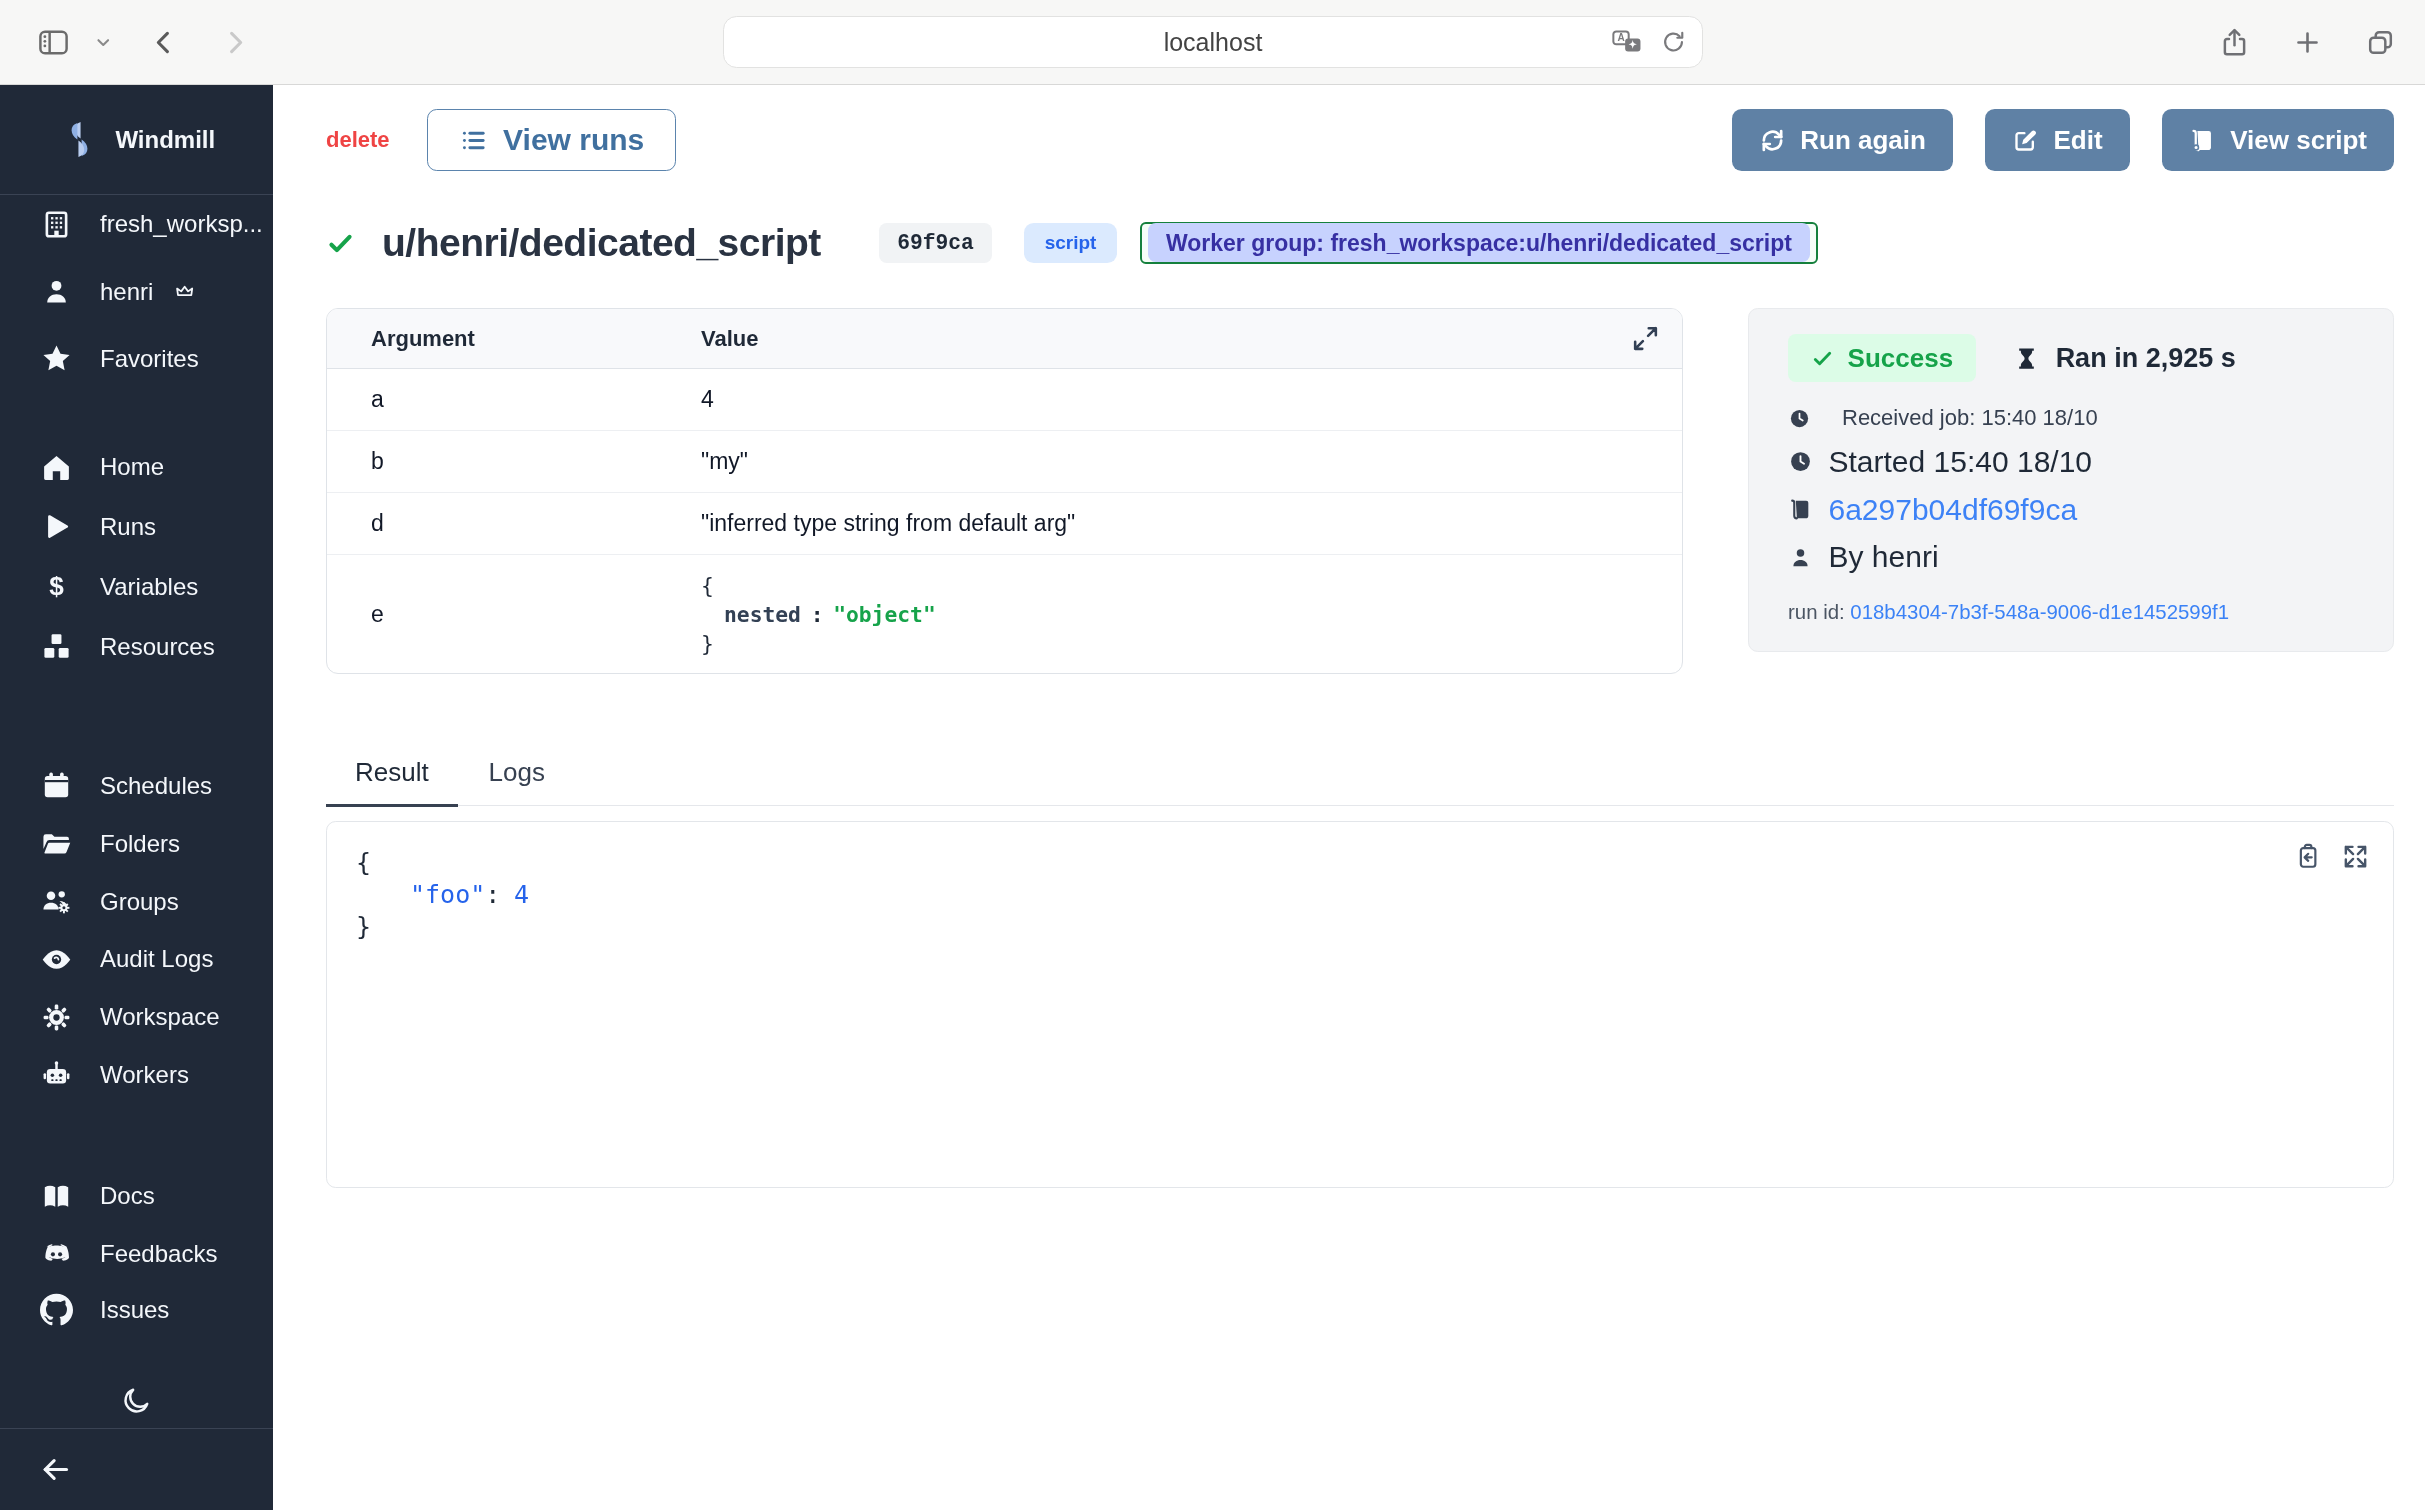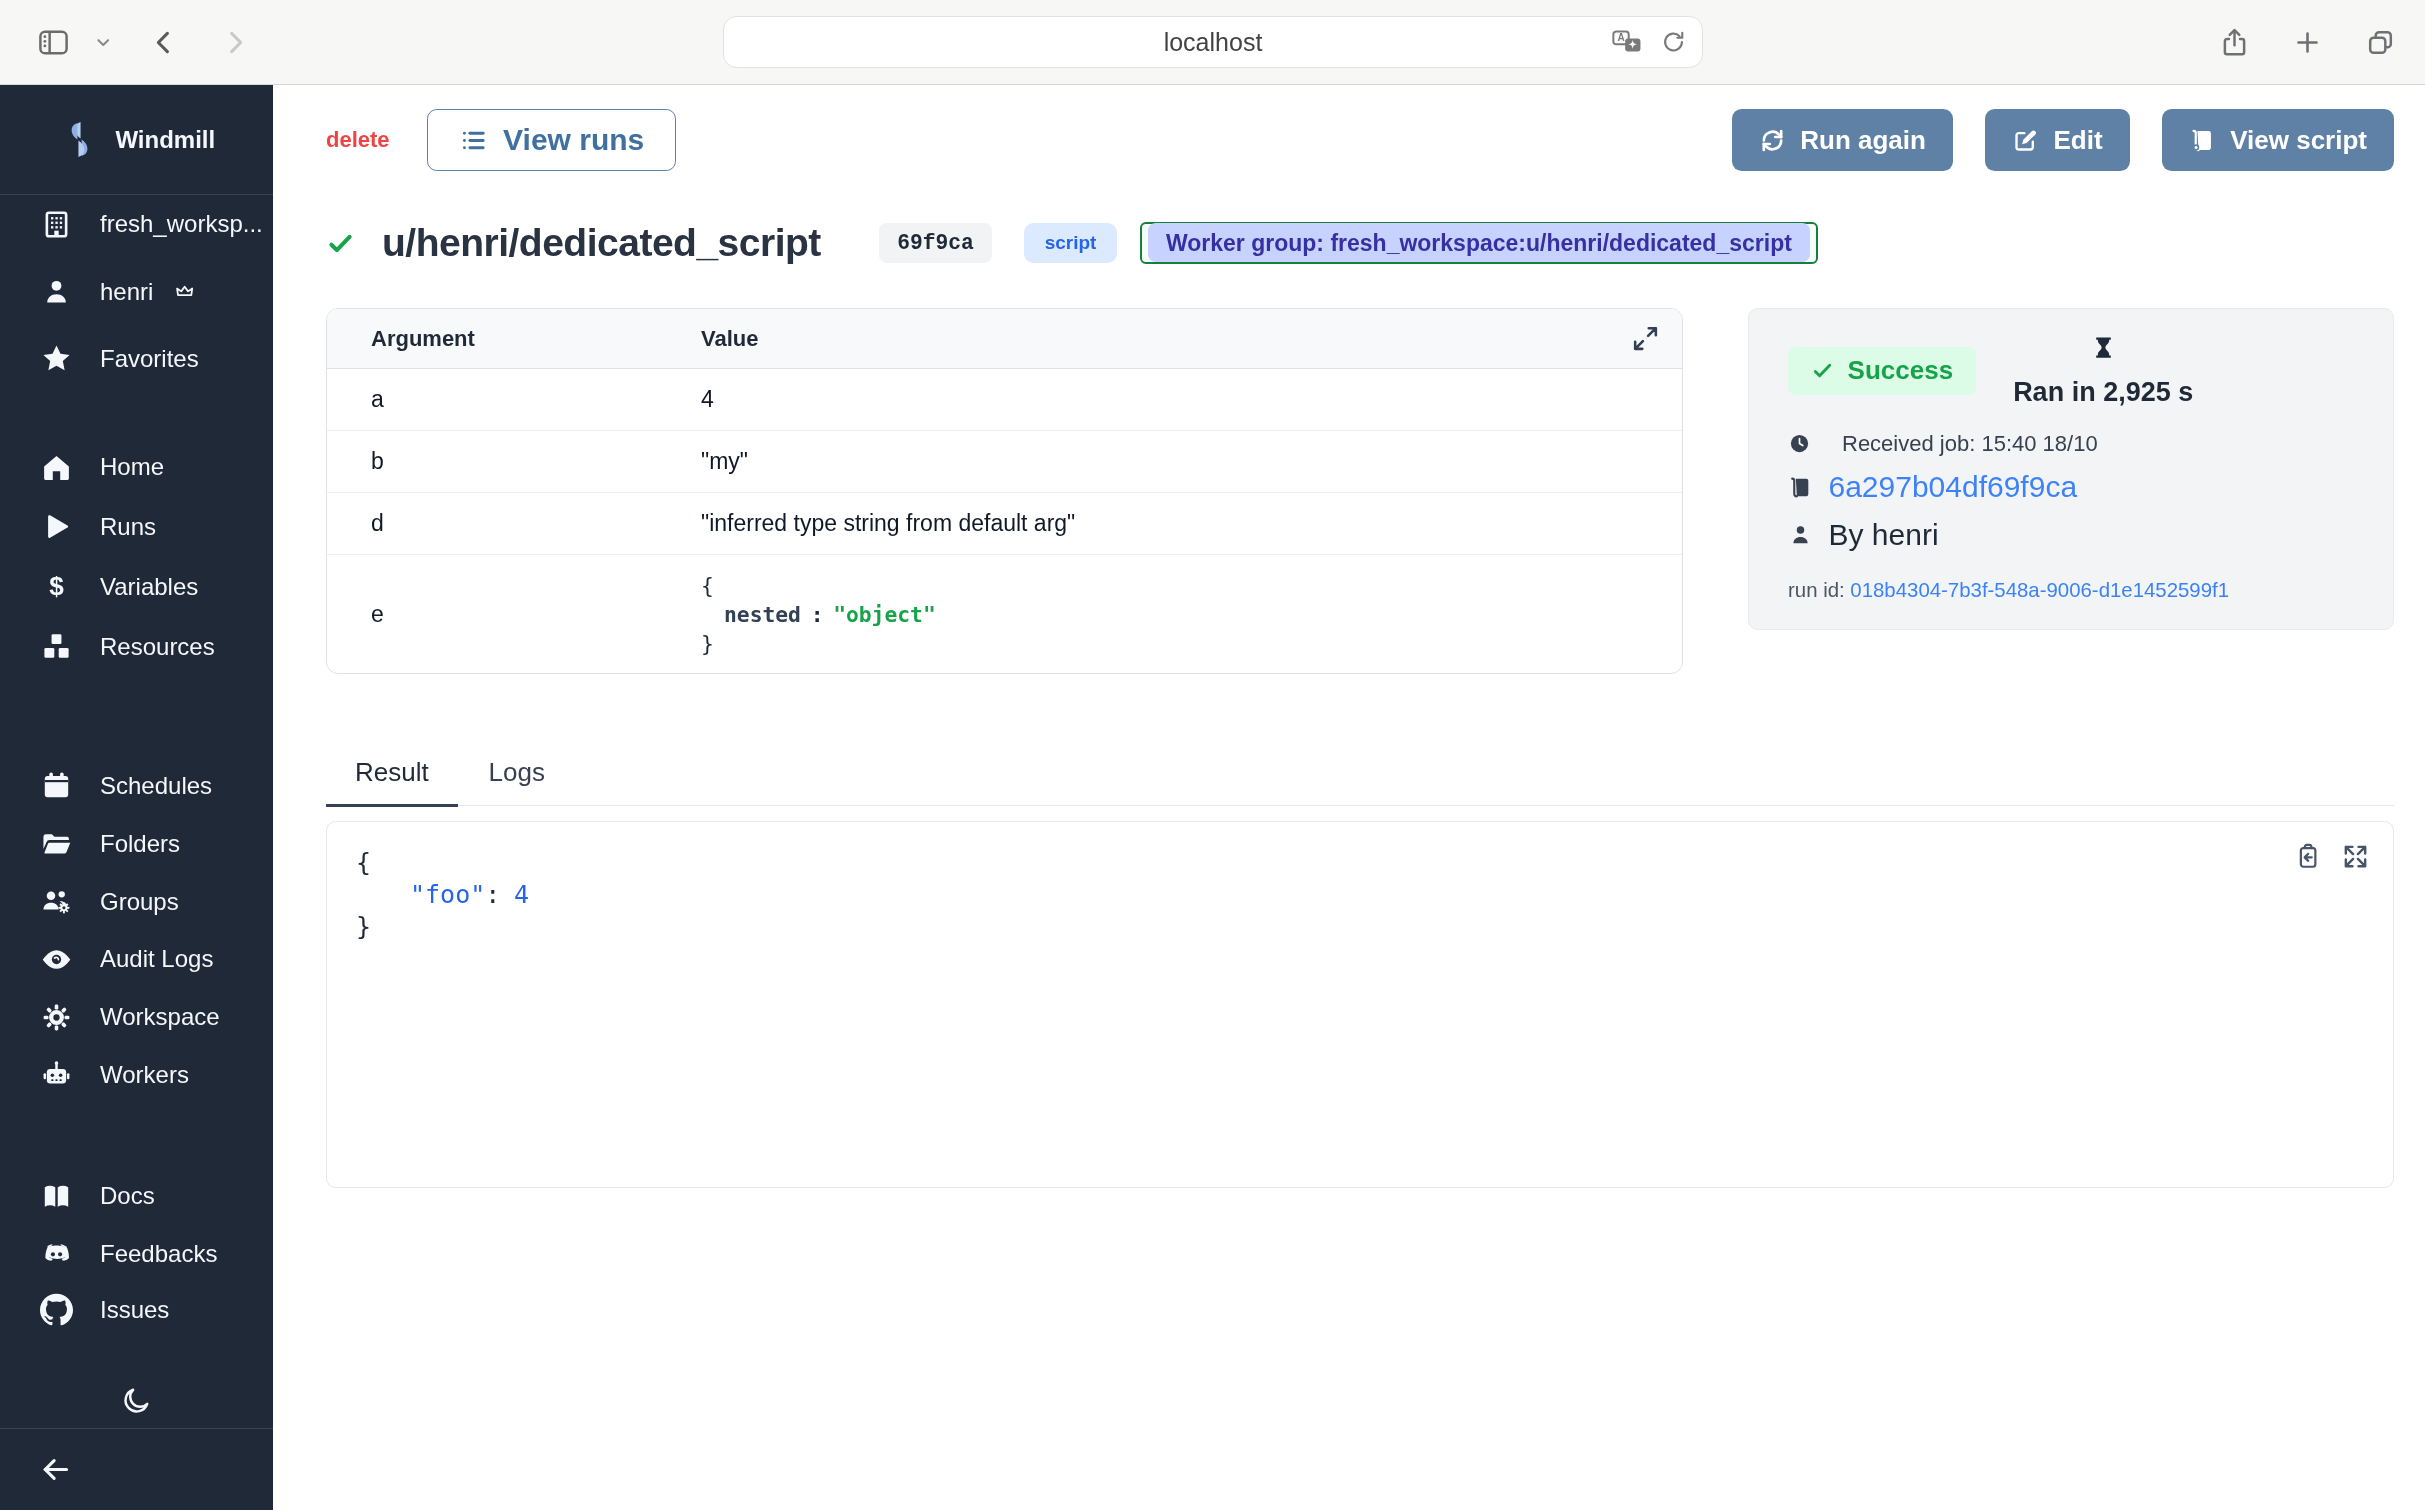--- a/index.html
+++ b/index.html
@@ -57,21 +57,21 @@
   .json-cell { font-family:"DejaVu Sans Mono", monospace; font-size:21.3px; line-height:29px; color:#1f2937; padding:15.5px 0; }
   .json-indent { padding-left:23px; }
   .json-key { color:#334155; font-weight:700; }
   .json-colon { margin:0 9.7px; font-weight:700; }
   .json-string-green { color:#16a34a; font-weight:700; }
 
   .run-panel { width:646px; background:#f3f4f6; border:1px solid #e8eaed; border-radius:9.7px; padding:25px 39px 27px 39px; }
   .rp-row1 { display:flex; align-items:center; gap:37px; }
   .success-badge { background:#dcfce7; color:#16a34a; font-size:26px; font-weight:700; padding:8.7px 23px; border-radius:7.8px;
                    display:flex; align-items:center; gap:13.6px; }
-  .duration { display:flex; align-items:center; gap:15.5px; font-size:27px; font-weight:700; color:#1f2937;flex-direction:column; }
+  .duration { display:flex; align-items:center; gap:15.5px; font-size:27px; font-weight:700; color:#1f2937; }
   .rp-small { margin-top:23px; display:flex; align-items:center; gap:31px; font-size:22px; color:#374151; }
   .rp-line { margin-top:13.6px; display:flex; align-items:center; gap:15.5px; font-size:30px; color:#1f2937; }
   .rp-link { color:#3d82f6; cursor:pointer; }
   .rp-runid { margin-top:27px; font-size:20.4px; color:#4b5563; }
   .rp-runid a { color:#3b82f6; text-decoration:none; cursor:pointer; }
 
   .tabs { margin-top:83px; display:flex; border-bottom:1.9px solid #e5e7eb; }
   .tab { font-size:26px; padding:0 29px 15.5px 29px; cursor:pointer; }
   .tab-active { color:#1f2937; font-weight:500; border-bottom:3.9px solid #374151; margin-bottom:-1.9px; }
   .tab-idle { color:#374151; margin-left:1.9px; }
@@ -516,20 +516,29 @@
         <div class="rp-small">
           <span>
             <svg width="23" height="23" viewBox="0 0 24 24">
                 <circle cx="12" cy="12" r="9" fill="#374151"></circle>
                 <path d="M12 6.8V12l3.4 2.1" stroke="#ffffff" stroke-width="1.8" fill="none" stroke-linecap="round"></path>
               </svg>
           </span>
           <span>Received job: 15:40 18/10</span>
         </div>
 
+        <div class="rp-line">
+          <span>
+            <svg width="25" height="25" viewBox="0 0 24 24">
+                <circle cx="12" cy="12" r="9" fill="#374151"></circle>
+                <path d="M12 6.8V12l3.4 2.1" stroke="#ffffff" stroke-width="1.8" fill="none" stroke-linecap="round"></path>
+              </svg>
+          </span>
+          <span>Started 15:40 18/10</span>
+        </div>
 
         <div class="rp-line">
           <span>
             <svg width="25" height="25" viewBox="0 0 24 24" fill="none">
               <path d="M7.5 3.5h10a2 2 0 0 1 2 2v12.5a2.5 2.5 0 0 1-2.5 2.5H8.5" fill="#374151"></path>
               <path d="M8.5 20.5a2.5 2.5 0 0 1-2.5-2.5V5.5a2 2 0 0 0-2-2" stroke="#374151" stroke-width="2" stroke-linecap="round"></path>
             </svg>
           </span>
           <span class="rp-link">6a297b04df69f9ca</span>
         </div>

